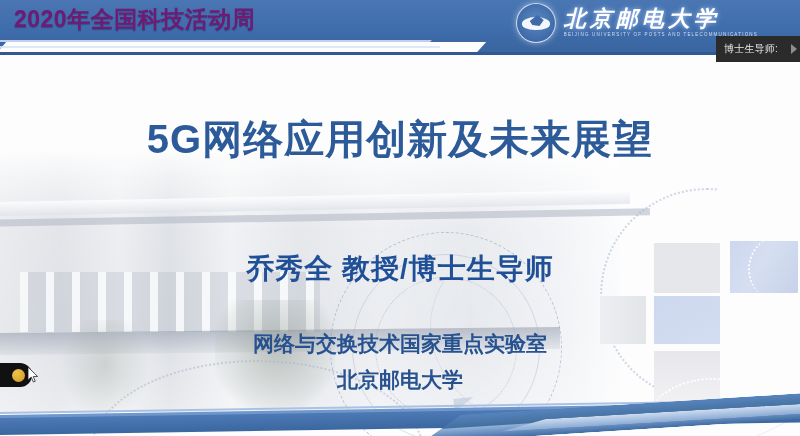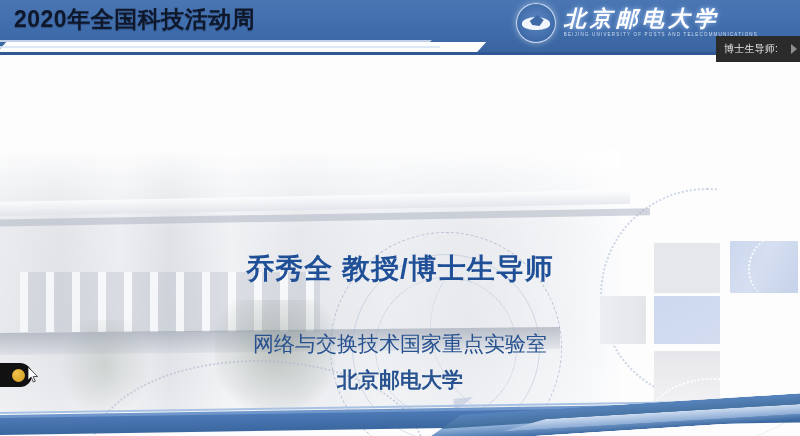--- a/index.html
+++ b/index.html
@@ -244,21 +244,21 @@
     left: 0; top: 52px;
     width: 800px; height: 3px;
     background: #2f5894;
   }
 
   .event-title {
     position: absolute;
     left: 14px; top: 4px;
     font-size: 23px;
     font-weight: bold;
-    color: #0f172a;
+    color: #701a75;
     letter-spacing: 0.5px;
     text-shadow: 0 1px 1px rgba(20,40,80,0.45);
     white-space: nowrap;
   }
 
   
   .logo-lockup {
     position: absolute;
     right: 42px;
     top: 3px;
@@ -332,21 +332,21 @@
     font-weight: bold;
     color: #1f4f96;
     letter-spacing: 1px;
   }
   .affil-1 {
     position: absolute;
     left: 0; top: 330px;
     width: 800px;
     text-align: center;
     font-size: 21px;
-    font-weight: normal;
+    font-weight: bold;
     color: #27528f;
   }
   .affil-2 {
     position: absolute;
     left: 0; top: 366px;
     width: 800px;
     text-align: center;
     font-size: 21px;
     font-weight: bold;
     color: #27528f;
@@ -492,20 +492,21 @@
   <div class="event-title">2020年全国科技活动周</div>
 
   <div class="logo-lockup">
     <div class="logo-mark"></div>
     <div class="logo-texts">
       <div class="logo-cn">北京邮电大学</div>
       <div class="logo-en">BEIJING UNIVERSITY OF POSTS AND TELECOMMUNICATIONS</div>
     </div>
   </div>
 
+  <div class="slide-title">5G网络应用创新及未来展望</div>
 
   <div class="speaker-line">乔秀全  教授/博士生导师</div>
 
   <div class="affil-1">网络与交换技术国家重点实验室</div>
 
   <div class="affil-2">北京邮电大学</div>
 
   <div class="bottom-band">
     <div class="bb bb-3"></div>
     <div class="bb bb-2"></div>

